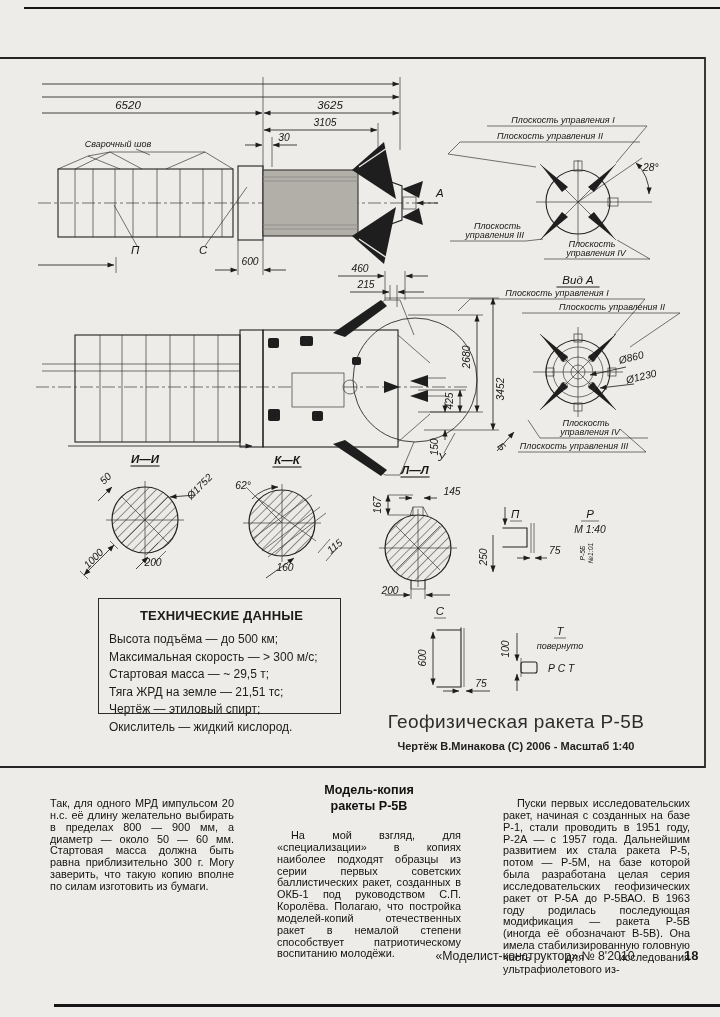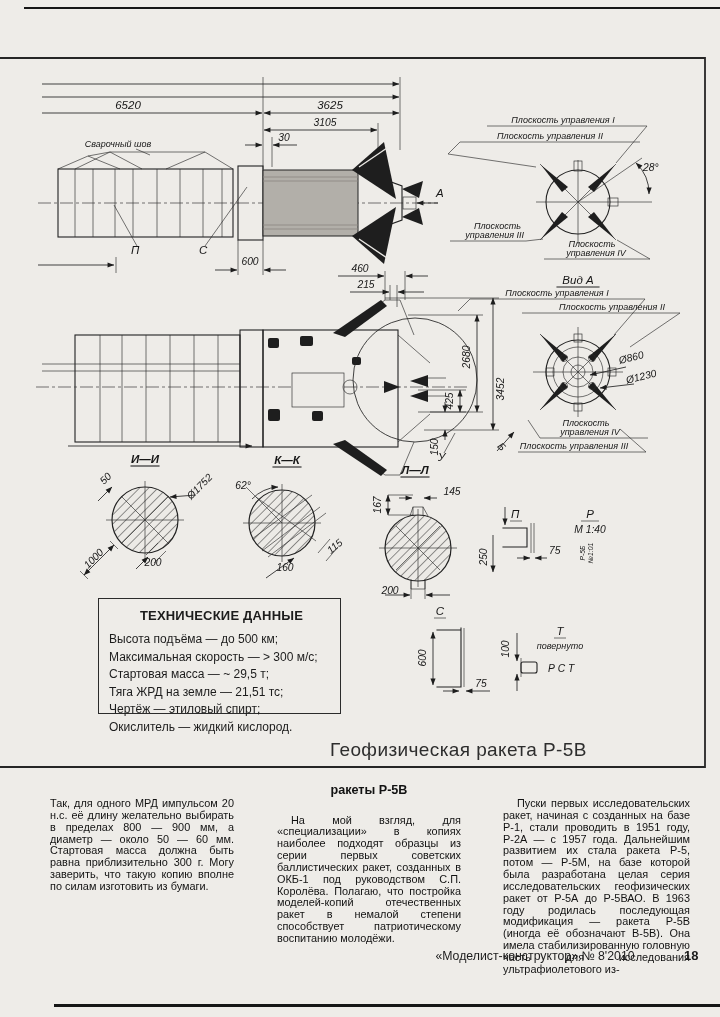--- a/index.html
+++ b/index.html
@@ -21,21 +21,21 @@
   .fil{fill:#1e1e1e;stroke:none}
   svg text{fill:#161616;font-family:"Liberation Sans",sans-serif;font-style:italic}
   .t7{font-size:6.8px}.t9{font-size:9px}.t10{font-size:10.3px}.t11{font-size:11.5px}
   .sec{font-size:11.5px;font-weight:bold}
 
   .techbox{position:absolute;left:98px;top:598px;width:243px;height:116px;
     border:1.6px solid #2b2b2b;box-sizing:border-box;padding:7px 6px 0 10px;}
   .techbox h3{margin:2px 0 8px;font-size:13px;text-align:center;font-weight:bold;letter-spacing:.2px;}
   .techbox .row{font-size:12px;line-height:17.6px;white-space:nowrap;}
 
-  .title-block{position:absolute;left:330px;top:711px;width:372px;margin-top:28px;}
+  .title-block{position:absolute;left:330px;top:711px;width:372px;text-align:center;}
   .title-block .t{font-size:19px;letter-spacing:.4px;color:#2d2d2d;}
   .title-block .c{font-size:11px;font-weight:bold;margin-top:7px;color:#222;}
 
   .col{position:absolute;top:782px;width:216px;font-size:10.9px;line-height:11.85px;
     text-align:justify;color:#121212;}
   .col p{margin:16px;}
   .col p.ind{text-indent:14px;}
   #col1{left:34px;}
   #col2{left:261px;}
   #col3{left:487px;width:219px;overflow:hidden;}
@@ -338,28 +338,30 @@
   <div class="row">Высота подъёма — до 500 км;</div>
   <div class="row">Максимальная скорость — &gt; 300 м/с;</div>
   <div class="row">Стартовая масса — ~ 29,5 т;</div>
   <div class="row">Тяга ЖРД  на земле — 21,51 тс;</div>
   <div class="row">Чертёж — этиловый спирт;</div>
   <div class="row">Окислитель — жидкий кислород.</div>
 </div>
 
 <div class="title-block">
   <div class="t">Геофизическая ракета Р-5В</div>
+  <div class="c">Чертёж В.Минакова (С) 2006  -  Масштаб 1:40</div>
 </div>
 
 <div class="col" id="col1">
   <p>Так, для одного МРД импульсом 20 н.с. её длину желательно выбирать в пределах 800 — 900 мм, а диаметр — около 50 — 60 мм. Стартовая масса должна быть равна приблизительно 300 г. Могу заверить, что такую копию вполне по силам изготовить из бумаги.</p>
 </div>
 
 <div class="col" id="col2">
   <div class="c2h">
+    <div>Модель-копия</div>
     <div>ракеты Р-5В</div>
   </div>
   <p class="ind">На мой взгляд, для «специализации» в копиях наиболее подходят образцы из серии первых советских баллистических ракет, созданных в ОКБ-1 под руководством С.П. Королёва. Полагаю, что постройка моделей-копий отечественных ракет в немалой степени способствует патриотическому воспитанию молодёжи.</p>
 </div>
 
 <div class="col" id="col3">
   <p class="ind">Пуски первых исследовательских ракет, начиная с созданных на базе Р-1, стали проводить в 1951 году, Р-2А — с 1957 года. Дальнейшим развитием их стала ракета Р-5, потом — Р-5М, на базе которой была разработана целая серия исследовательских геофизических ракет от Р-5А до Р-5ВАО. В 1963 году родилась последующая модификация — ракета Р-5В (иногда её обозначают В-5В). Она имела стабилизированную головную часть для исследования ультрафиолетового из-</p>
 </div>
 
 <div class="footer-mag">«Моделист-конструктор» № 8'2010</div>

